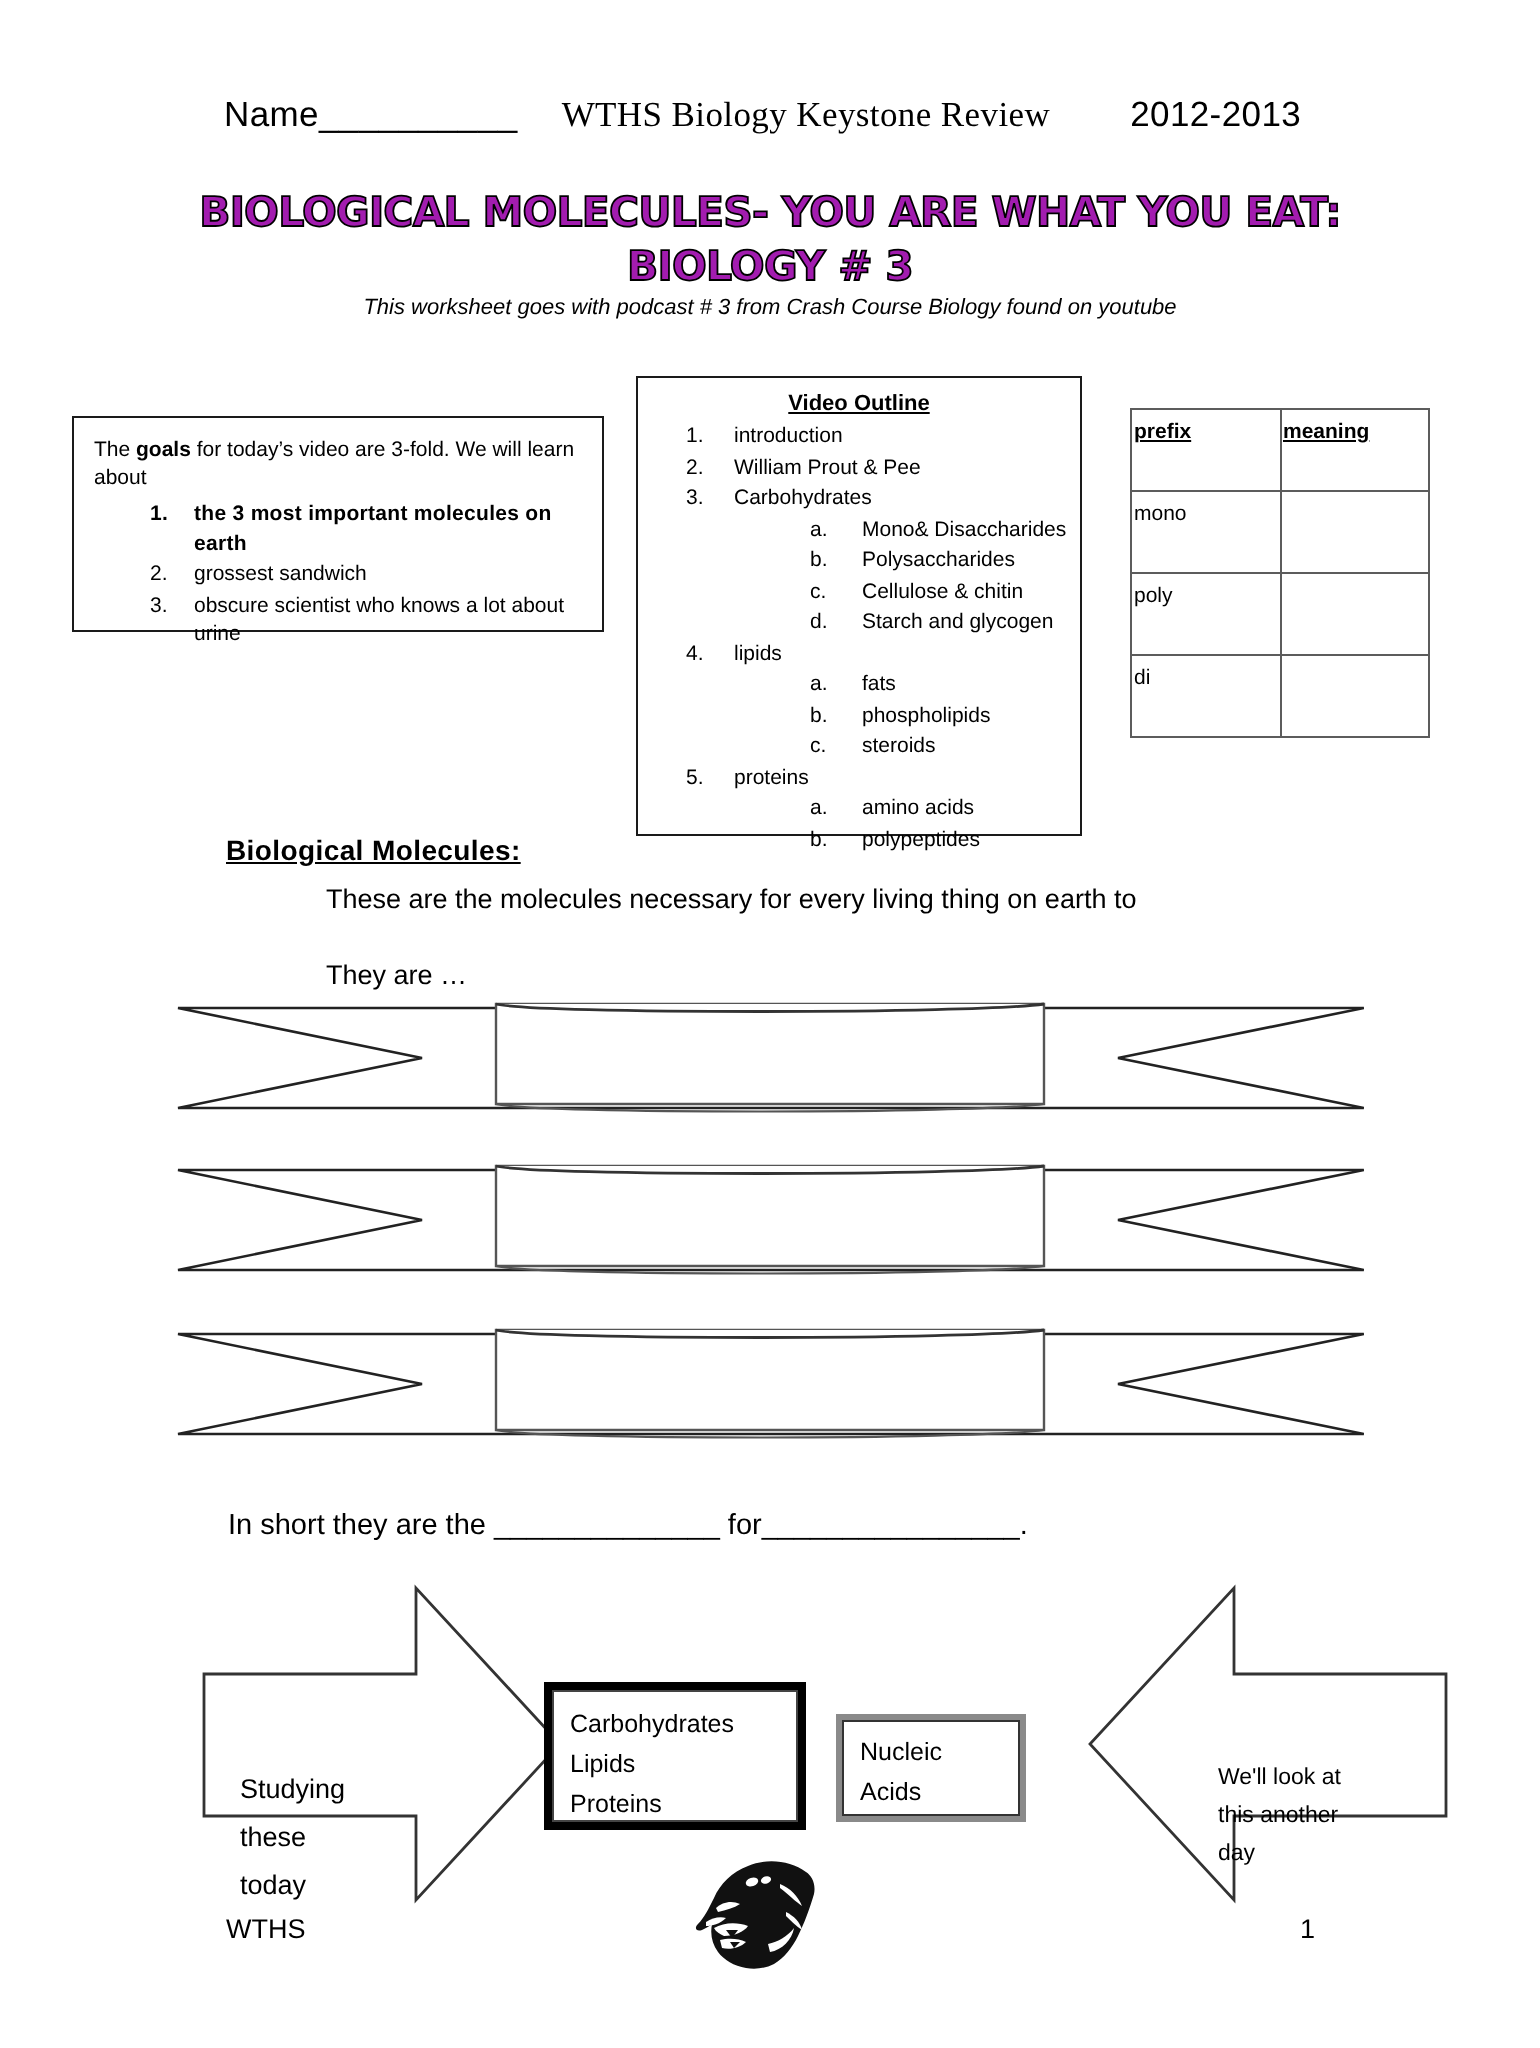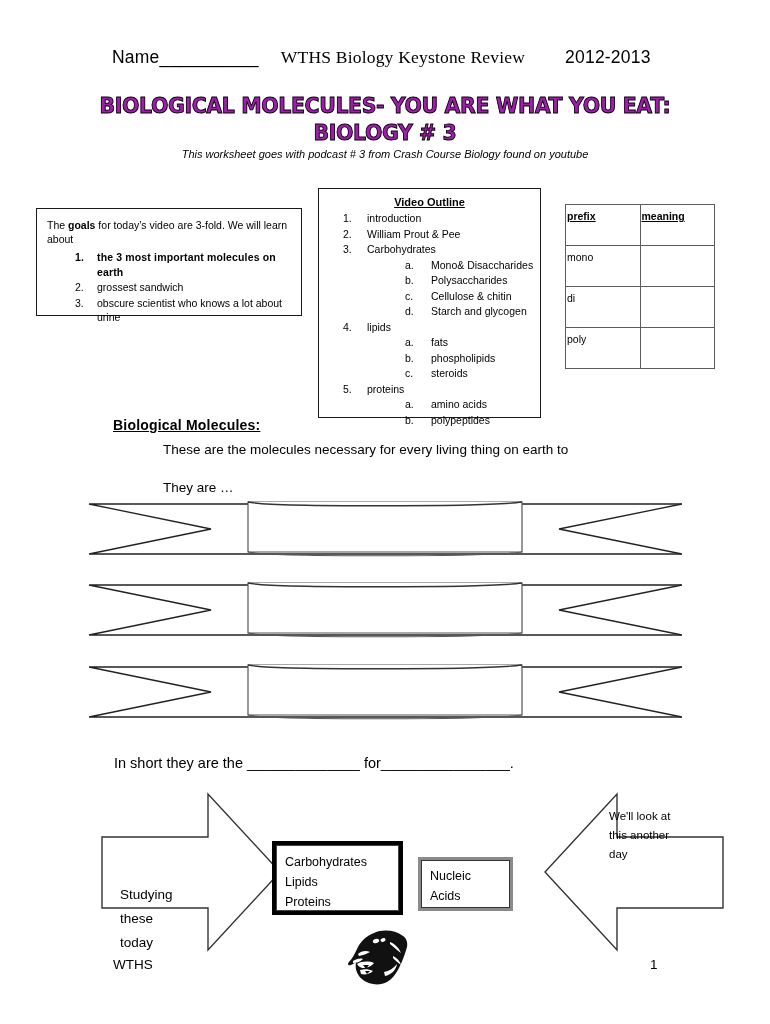--- a/index.html
+++ b/index.html
@@ -184,21 +184,21 @@
   .flow-arrow svg { display: block; }
   .arrow-left-grp  { left: 100px; top: 792px; width: 182px; height: 160px; }
   .arrow-right-grp { left: 543px; top: 792px; width: 182px; height: 160px; }
 
   .arrow-text {
     position: absolute;
     font-size: 13.5px;
     line-height: 24px;
   }
   .arrow-text-left  { left: 120px; top: 846px; margin-top: 37px; }
-  .arrow-text-right { left: 609px; top: 807px; font-size: 11.5px; line-height: 19px; }
+  .arrow-text-right { left: 609px; top: 880px; font-size: 11.5px; line-height: 19px; }
 
   .box-cl {
     position: absolute;
     left: 272px;
     top: 841px;
     width: 131px;
     height: 74px;
     box-sizing: border-box;
     border: 4px solid #000000;
     background: #ffffff;
@@ -348,25 +348,25 @@
     <tbody>
         <tr>
       <td class="hd c1">prefix</td>
       <td class="hd c2">meaning</td>
     </tr>
     <tr>
       <td class="c1">mono</td>
       <td class="c2"></td>
     </tr>
     <tr>
-      <td class="c1">di</td>
+      <td class="c1">poly</td>
       <td class="c2"></td>
     </tr>
     <tr>
-      <td class="c1">poly</td>
+      <td class="c1">di</td>
       <td class="c2"></td>
     </tr>
   </tbody>
     </table>
 
   <div class="sec-head">Biological Molecules:</div>
   <div class="para1">
     <span>These are the molecules necessary for every living thing on earth to</span>
   </div>
   <div class="para2">They are …</div>

